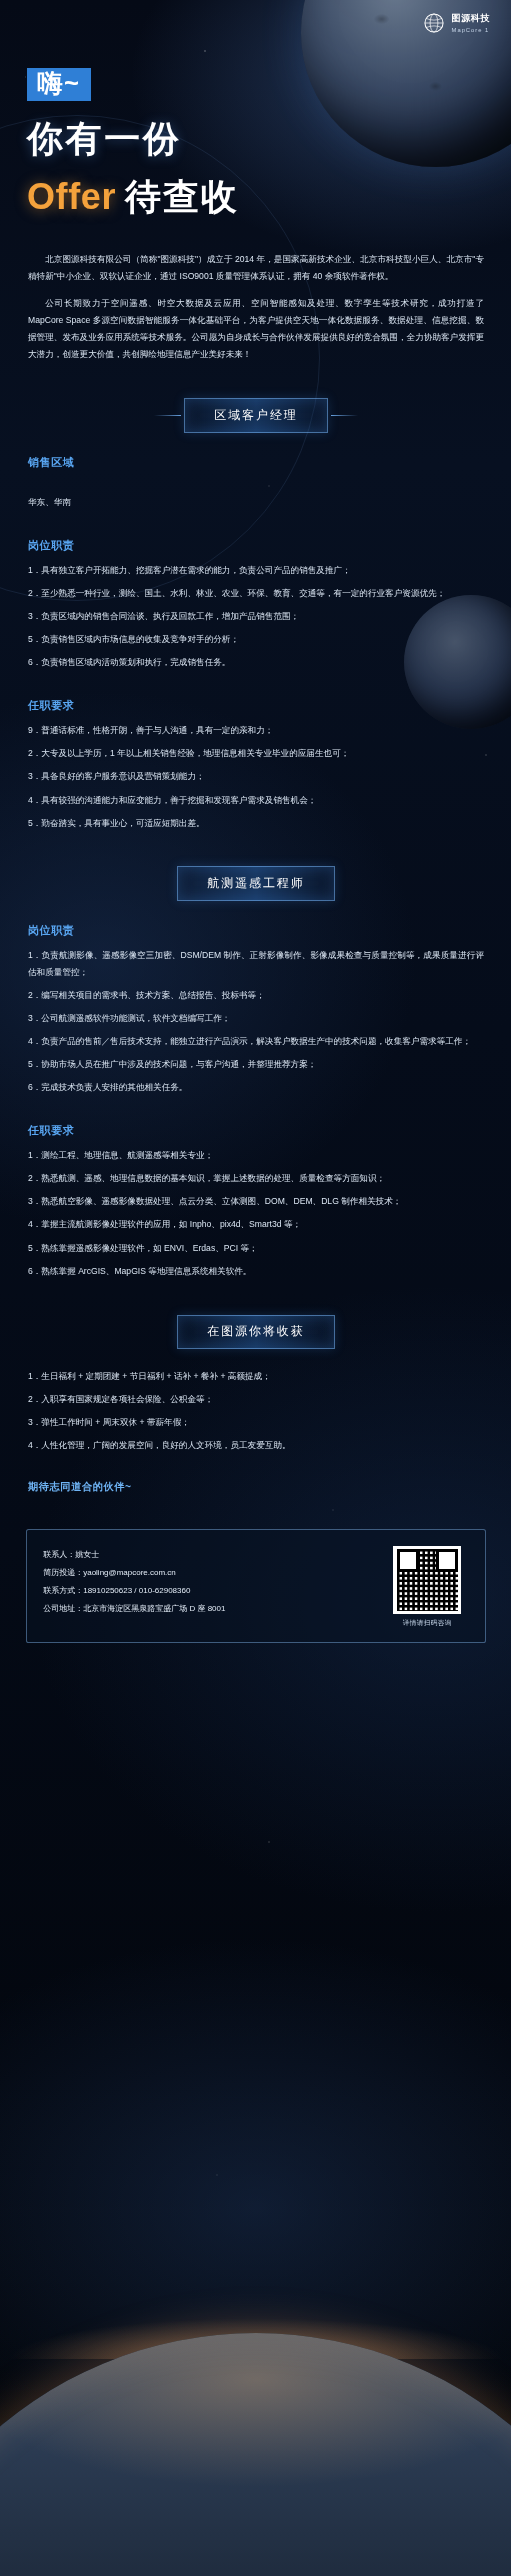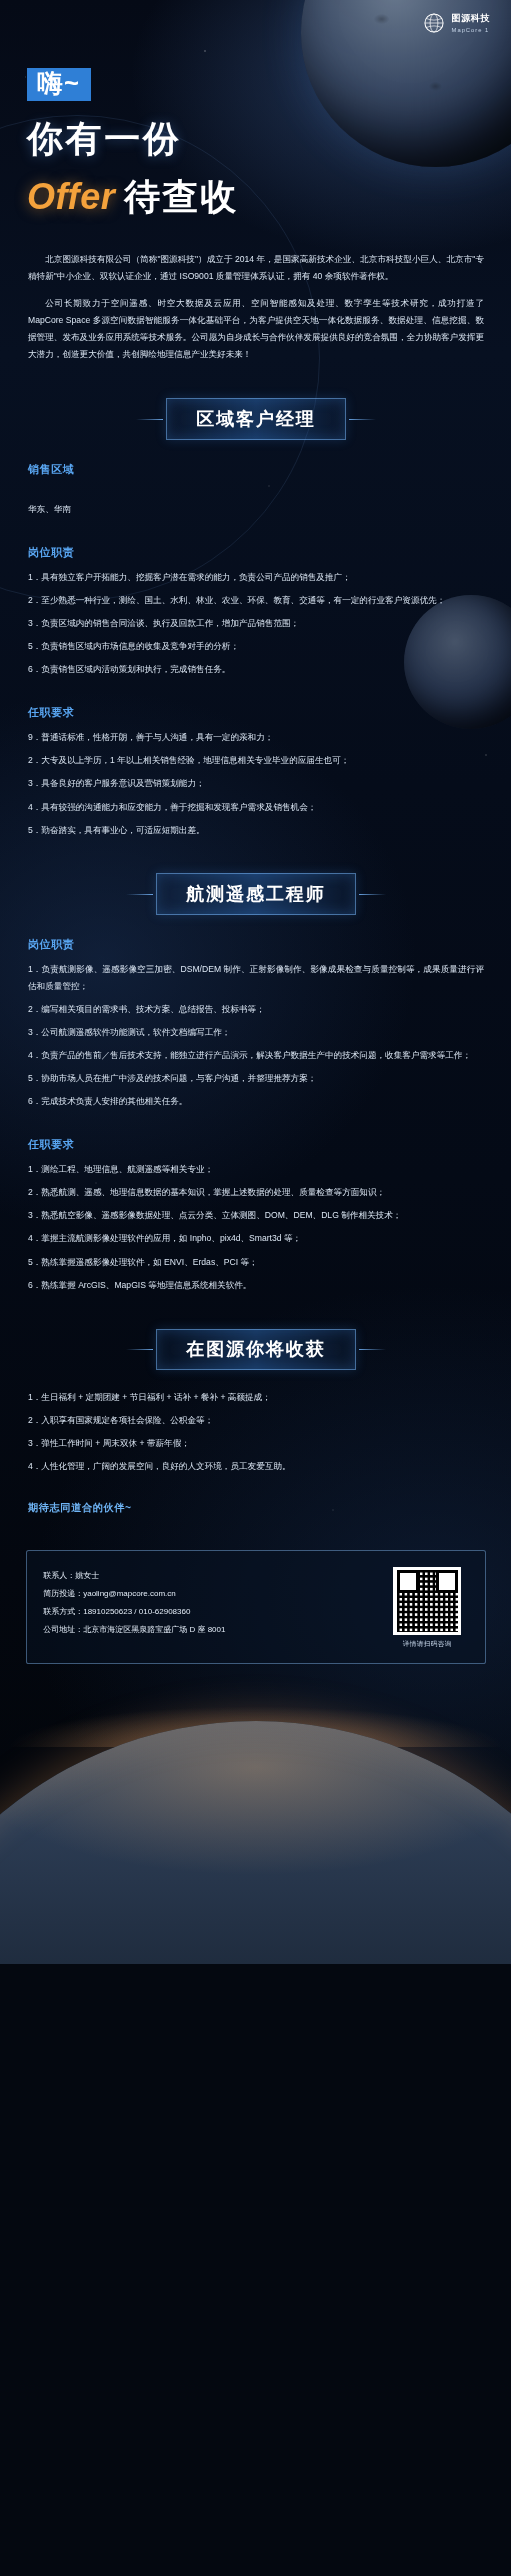--- a/index.html
+++ b/index.html
@@ -4,21 +4,21 @@
 <style>
   * { box-sizing: border-box; margin: 0; padding: 0; }
   body {
     width: 512px;
     font-family: "Liberation Sans", sans-serif;
     background: #040810;
   }
   .poster {
     position: relative;
     width: 512px;
-    height: 1964px;
+    height: 2576px;
     overflow: hidden;
     background:
       radial-gradient(ellipse 384px 256px at 78% 77px, rgba(60,90,140,0.55), rgba(5,10,22,0) 70%),
       radial-gradient(ellipse 448px 384px at 20% 960px, rgba(30,55,95,0.45), rgba(5,10,22,0) 70%),
       radial-gradient(ellipse 576px 448px at 85% 1599px, rgba(25,50,90,0.40), rgba(5,10,22,0) 70%),
       radial-gradient(ellipse 576px 384px at 50% 2207px, rgba(40,70,120,0.35), rgba(5,10,22,0) 70%),
       linear-gradient(180deg, #050a16 0%, #071021 18%, #050c1a 40%, #040a16 60%, #03070f 80%, #020509 100%);
     color: #e8eef7;
   }
   
@@ -142,21 +142,20 @@
   }
   .hero-line2 {
     margin-top: 9px;
     font-size: 36px;
     font-weight: bold;
     letter-spacing: 1.9px;
     color:#ffffff;
   }
   .hero-offer {
     color:#f4a23c;
-    font-style: italic;
     letter-spacing: 0.6px;
     margin-right: 9px;
     text-shadow: 0 1.3px 12.8px rgba(244,162,60,.5);
   }
 
   
   .intro { padding: 29px 28px 0 28px; }
   .intro p {
     font-size: 8.6px;
     line-height: 2.0;
@@ -167,22 +166,22 @@
   }
 
   
   .banner-wrap { display:flex; justify-content:center; margin: 35px 0 6.4px; }
   .banner {
     position:relative;
     padding: 7.7px 29px;
     border: 0.6px solid rgba(120,185,255,.55);
     background: linear-gradient(90deg, rgba(20,50,95,.15), rgba(40,95,165,.45), rgba(20,50,95,.15));
     color:#ffffff;
-    font-size: 18px;
-    font-weight: bold;
+    font-size: 12px;
+    font-weight: normal;
     letter-spacing: 1.9px;
     box-shadow: 0 0 14px rgba(70,140,225,.28) inset, 0 0 10.2px rgba(60,130,220,.22);
   }
   .banner:before, .banner:after {
     content:"";
     position:absolute; top:50%; width:27px; height:0.6px;
     background:linear-gradient(90deg, rgba(120,185,255,0), rgba(120,185,255,.85));
   }
   .banner:before { left:-31px; }
   .banner:after { right:-31px; transform: scaleX(-1); }

